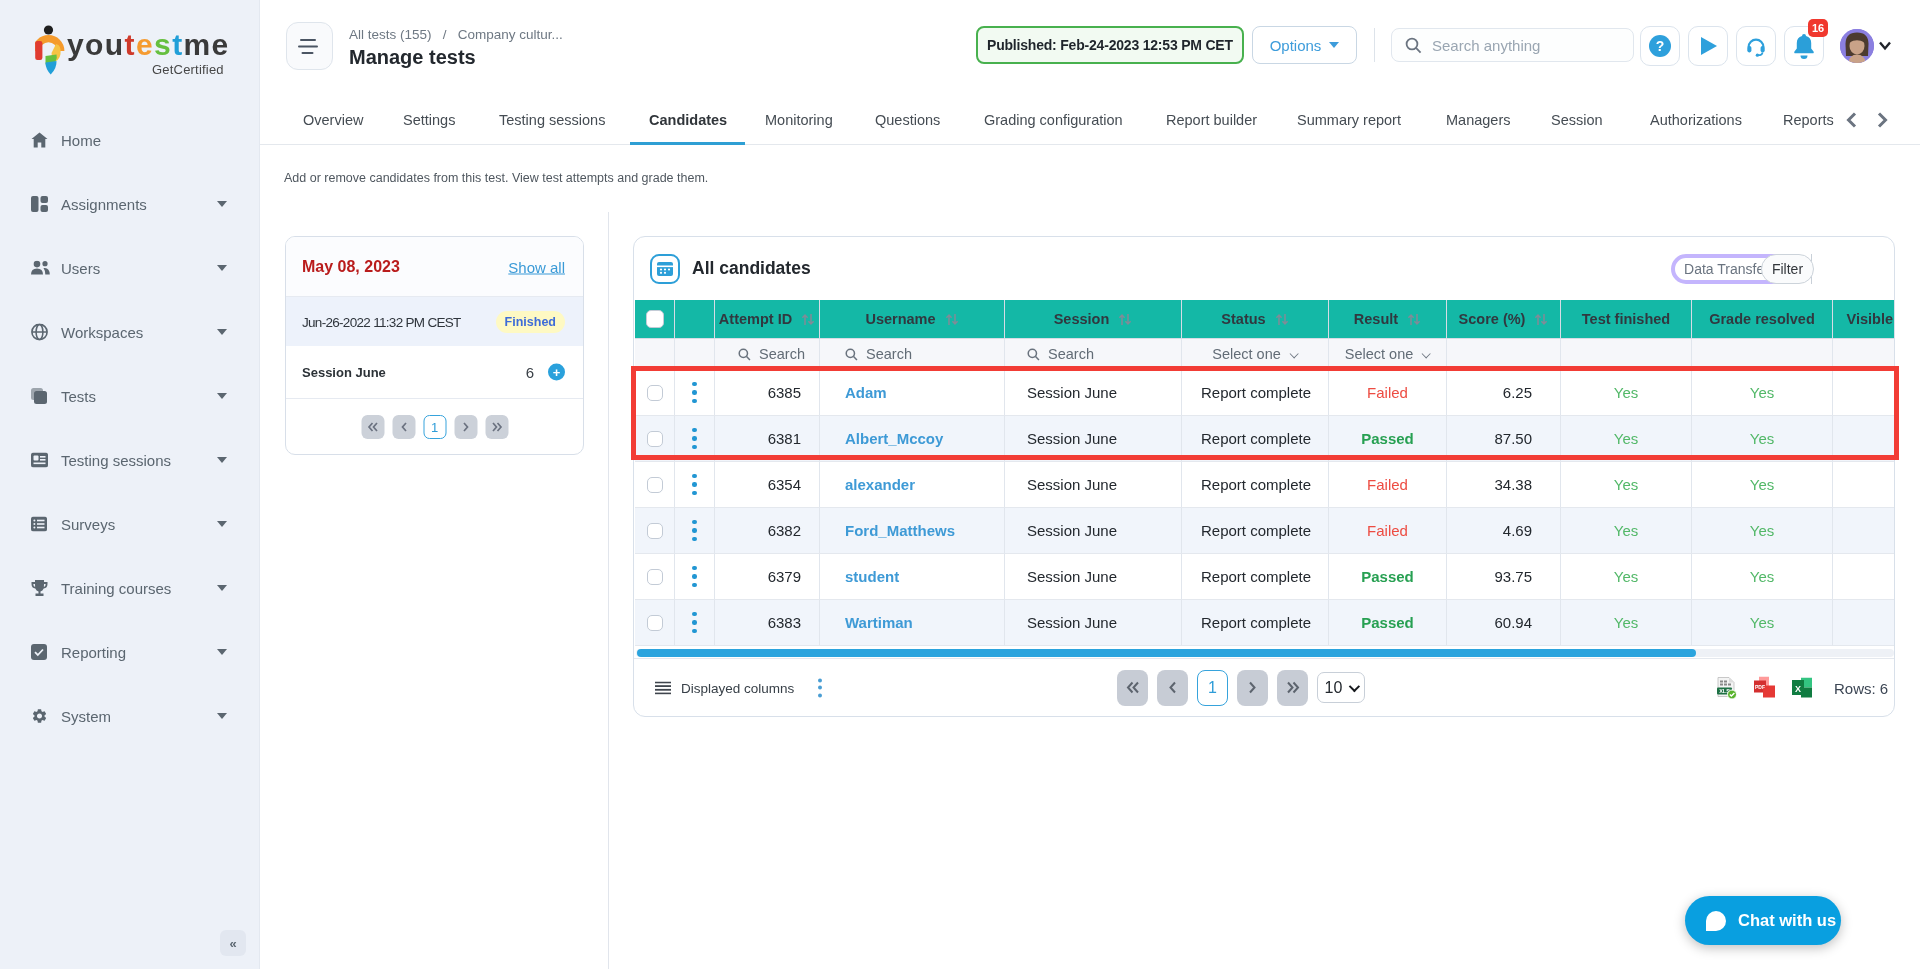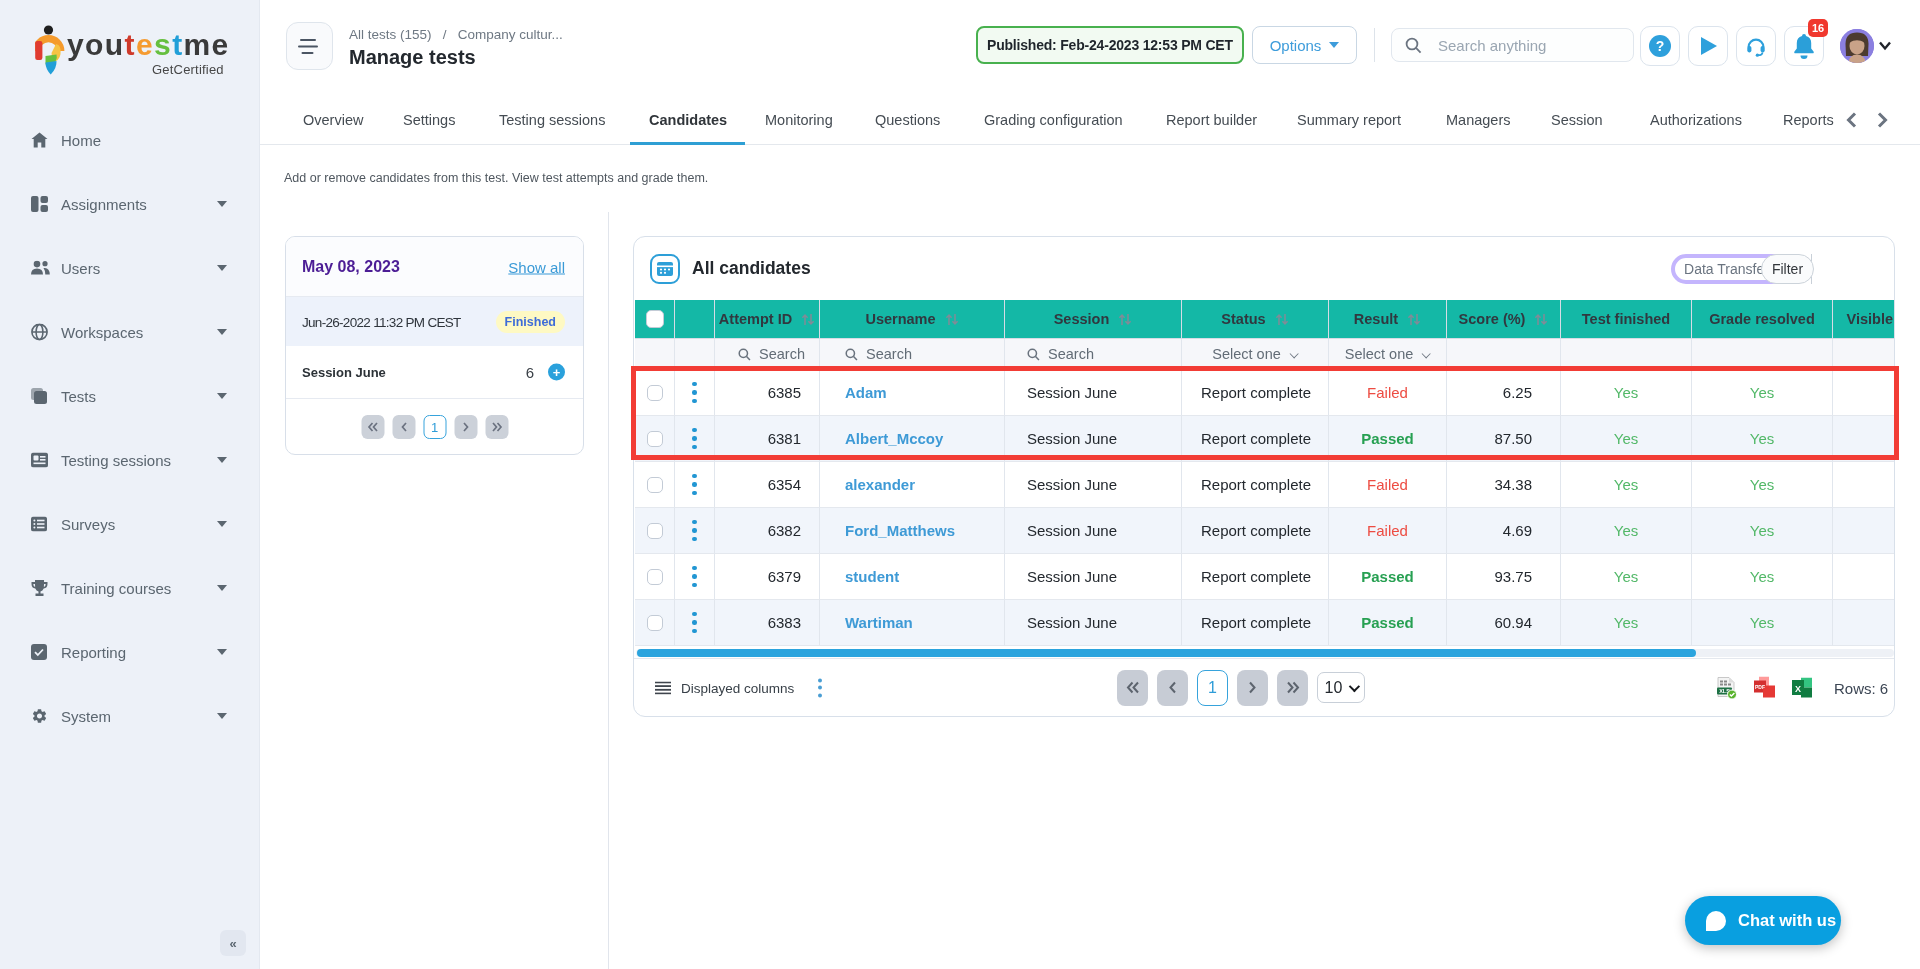--- a/index.html
+++ b/index.html
@@ -31,21 +31,21 @@
   border:2px solid #48b14e; border-radius:8px; background:#f2faf2; color:#1f252b;
   font-size:14px; letter-spacing:-0.2px; font-weight:bold; display:flex; align-items:center; }
 #optbtn { position:absolute; left:1252px; top:26px; width:105px; height:38px;
   border:1px solid #c9d7e4; border-radius:8px; background:#fff; color:#3d9cdb;
   font-size:15px; display:flex; align-items:center; justify-content:center; gap:8px; }
 #optbtn .caret { width:0; height:0; border-left:5px solid transparent;
   border-right:5px solid transparent; border-top:6px solid #3d9cdb; }
 #hsep { position:absolute; left:1374px; top:28px; width:1px; height:34px; background:#dde3ea; }
 #searchbox { position:absolute; left:1391px; top:28px; width:243px; height:34px;
   border:1px solid #e1e7ee; border-radius:8px; background:#fdfefe;
-  display:flex; align-items:center; padding-left:13px; gap:16px; }
+  display:flex; align-items:center; padding-left:13px; gap:10px; }
 #searchbox .ph { color:#9aa6b2; font-size:15px; }
 .icbtn { position:absolute; top:26px; width:40px; height:40px; border:1px solid #dce4ed;
   border-radius:10px; background:#fff; display:flex; align-items:center; justify-content:center; }
 #badge16 { position:absolute; left:1808px; top:19px; width:20px; height:18px;
   background:#f0382e; border-radius:5px; color:#fff; font-size:11px; font-weight:bold;
   display:flex; align-items:center; justify-content:center; z-index:5; }
 #avatar { position:absolute; left:1840px; top:29px; width:34px; height:34px; border-radius:50%;
   overflow:hidden; background:#8b7fe0; }
 
 
@@ -56,21 +56,21 @@
 .tab.active { color:#30353a; font-weight:bold; }
 #tabline { position:absolute; left:630px; top:142px; width:115px; height:3px; background:#2e9fd4; }
 #desc { position:absolute; left:284px; top:171px; font-size:12.5px; color:#4f575f; }
 #vline { position:absolute; left:608px; top:212px; width:1px; height:757px; background:#e1e5ec; }
 
 
 #card { position:absolute; left:285px; top:236px; width:299px; height:219px;
   border:1px solid #d8dfe9; border-radius:10px; background:#fff; overflow:hidden; }
 #card .chead { position:relative; height:60px; background:#fbfcfe; border-bottom:1px solid #e6eaf1; }
 #card .chead .date { position:absolute; left:16px; top:50%; transform:translateY(-50%);
-  font-size:16px; font-weight:bold; color:#4c1d95; }
+  font-size:16px; font-weight:bold; color:#b91c1c; }
 #card .chead .showall { position:absolute; right:18px; top:50%; transform:translateY(-50%);
   font-size:15px; color:#3a9ad7; text-decoration:underline; }
 #card .row1 { position:relative; height:49px; background:#edf2fb; }
 #card .row1 .dt { position:absolute; left:16px; top:50%; transform:translateY(-50%);
   font-size:13.5px; letter-spacing:-0.7px; color:#2f353c; }
 #card .row1 .fin { position:absolute; right:18px; top:50%; transform:translateY(-50%);
   background:#fef9c3; color:#3e6cd8; font-size:12.5px; font-weight:bold;
   border-radius:13px; padding:4px 9px; }
 #card .row2 { position:relative; height:53px; background:#fff; border-bottom:1px solid #e6eaf1; }
 #card .row2 .sj { position:absolute; left:16px; top:50%; transform:translateY(-50%);

